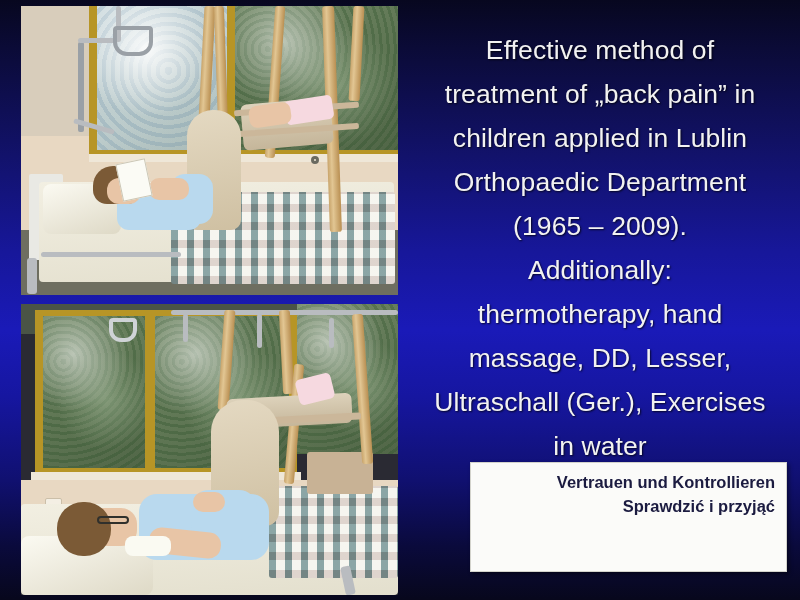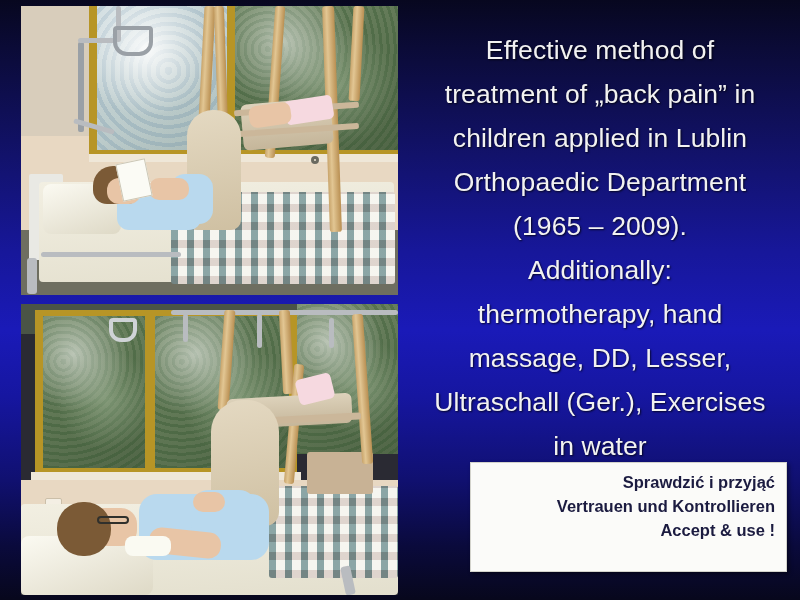--- a/index.html
+++ b/index.html
@@ -221,18 +221,17 @@
 children applied in Lublin
 Orthopaedic Department
 (1965 – 2009).
 Additionally:
 thermotherapy, hand
 massage, DD, Lesser,
 Ultraschall (Ger.), Exercises
 in water</div>
 
   <div id="callout">
+    <span class="cl">Vertrauen und Kontrollieren</span>
     <span class="cl">Sprawdzić i przyjąć</span>
-    <span class="cl">Vertrauen und Kontrollieren</span>
-    <span class="cl">Accept &amp; use !</span>
   </div>
 
 </div>
 
 </body></html>

